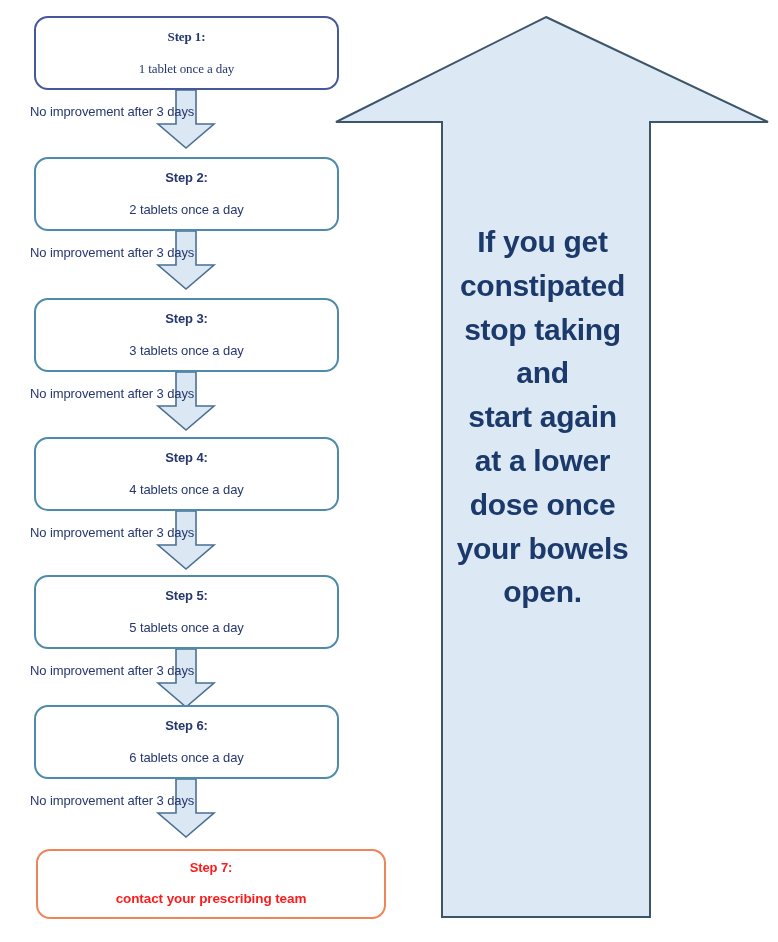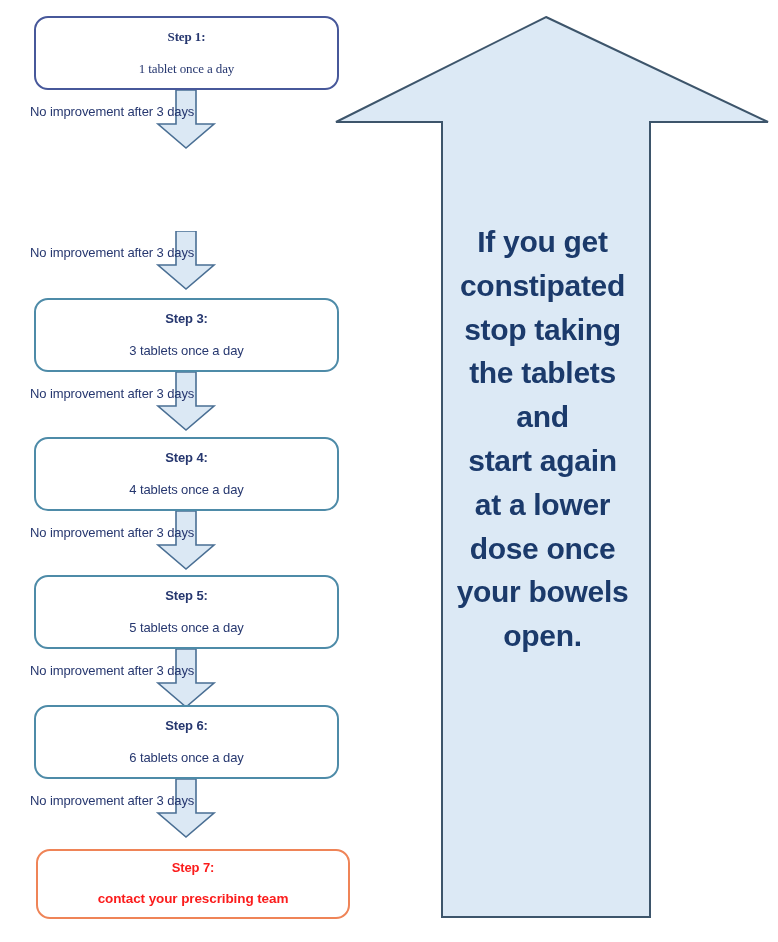--- a/index.html
+++ b/index.html
@@ -131,20 +131,24 @@
       <div class="step-detail">1 tablet once a day</div>
     </div>
 
     <div class="connector" style="left:0; top:90px;">
       <svg class="conn-arrow" width="372" height="60" viewBox="0 0 372 60">
         <path d="M176 0 L196 0 L196 34 L214 34 L186 58 L158 34 L176 34 Z" fill="#dbe8f4" stroke="#4a6f94" stroke-width="1.6"></path>
       </svg>
       <div class="conn-label">No improvement after 3 days</div>
     </div>
 
+    <div class="step-box" style="left:34px; top:157px; width:305px; height:74px;">
+      <div class="step-title">Step 2:</div>
+      <div class="step-detail">2 tablets once a day</div>
+    </div>
 
     <div class="connector" style="left:0; top:231px;">
       <svg class="conn-arrow" width="372" height="60" viewBox="0 0 372 60">
         <path d="M176 0 L196 0 L196 34 L214 34 L186 58 L158 34 L176 34 Z" fill="#dbe8f4" stroke="#4a6f94" stroke-width="1.6"></path>
       </svg>
       <div class="conn-label">No improvement after 3 days</div>
     </div>
 
     <div class="step-box" style="left:34px; top:298px; width:305px; height:74px;">
       <div class="step-title">Step 3:</div>
@@ -187,36 +191,35 @@
       <div class="step-detail">6 tablets once a day</div>
     </div>
 
     <div class="connector" style="left:0; top:779px;">
       <svg class="conn-arrow" width="372" height="60" viewBox="0 0 372 60">
         <path d="M176 0 L196 0 L196 34 L214 34 L186 58 L158 34 L176 34 Z" fill="#dbe8f4" stroke="#4a6f94" stroke-width="1.6"></path>
       </svg>
       <div class="conn-label">No improvement after 3 days</div>
     </div>
 
-    <div class="step-box alert" style="left:36px; top:849px; width:314px; height:70px;">
+    <div class="step-box alert" style="left:36px; top:849px; width:350px; height:70px;">
       <div class="step-title">Step 7:</div>
       <div class="step-detail">contact your prescribing team</div>
     </div>
 
   </div>
 
   <div id="big-arrow">
     <svg id="big-arrow-svg" width="448" height="920" viewBox="0 0 448 920">
       <path d="M216 9 L438 114 L320 114 L320 909 L112 909 L112 114 L6 114 Z" fill="#dce9f5" stroke="#3d556b" stroke-width="2" stroke-linejoin="miter"></path>
     </svg>
     <div id="arrow-text">
       <span class="al">If you get</span>
       <span class="al">constipated</span>
       <span class="al">stop taking</span>
-      <span class="al">the tablets</span>
       <span class="al">and</span>
       <span class="al">start again</span>
       <span class="al">at a lower</span>
       <span class="al">dose once</span>
       <span class="al">your bowels</span>
       <span class="al">open.</span>
     </div>
   </div>
 
 </div>

